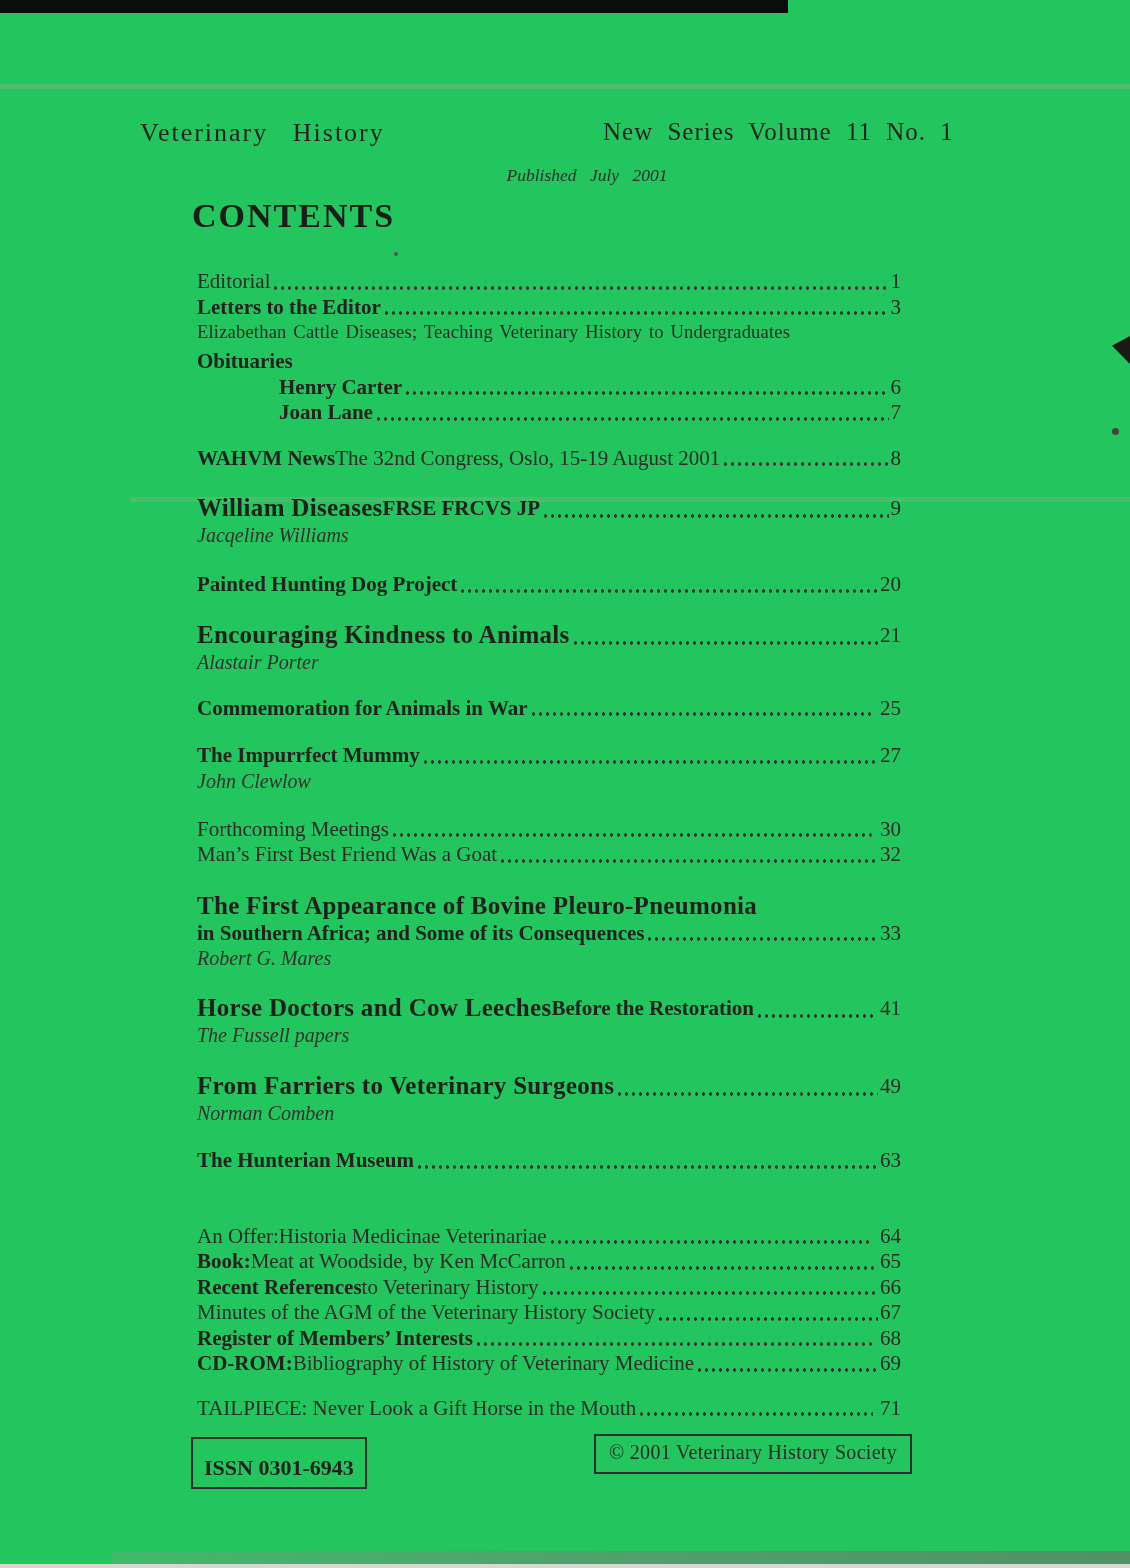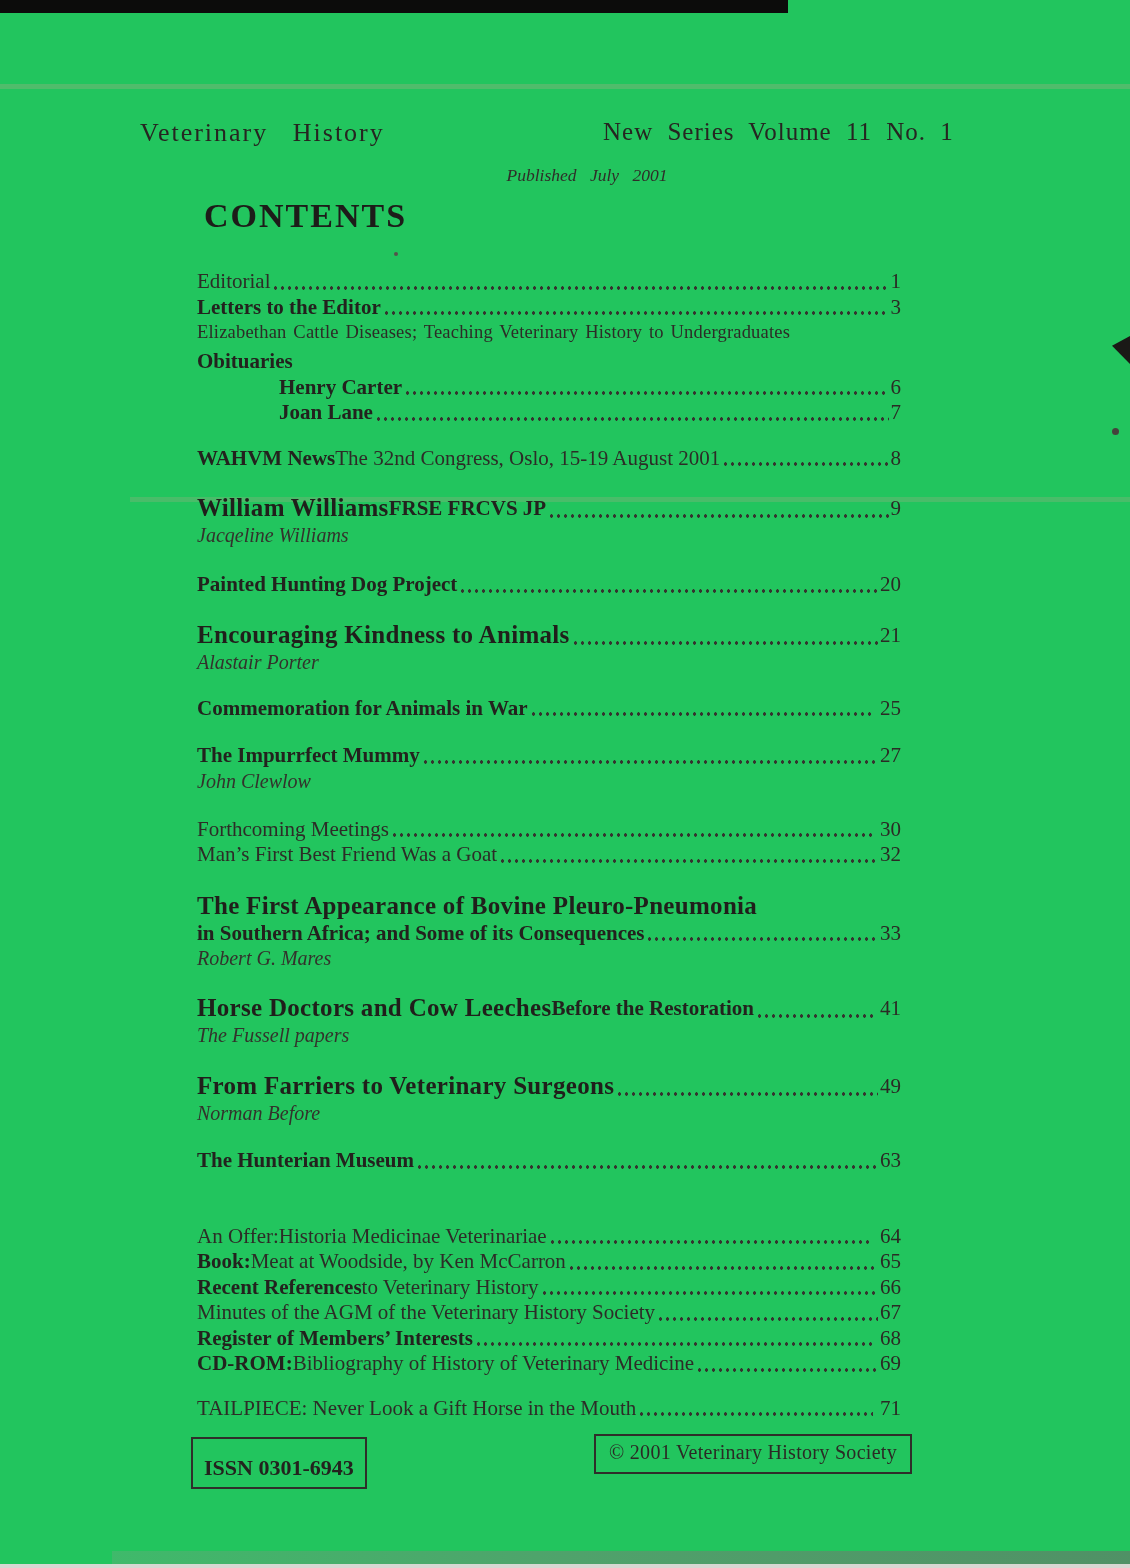--- a/index.html
+++ b/index.html
@@ -22,21 +22,21 @@
     clip-path:polygon(100% 0,100% 100%,0 35%);}
   .scan-mark-2{position:absolute;left:1112px;top:428px;width:7px;height:7px;border-radius:50%;background:#45433c;}
   .scan-speck{position:absolute;left:394px;top:252px;width:4px;height:4px;border-radius:50%;background:#55534b;}
 
   
   .masthead{position:absolute;left:0;top:118px;width:1130px;}
   .m-left{position:absolute;left:140px;top:0;font-size:26px;letter-spacing:2px;word-spacing:16px;color:#262521;}
   .m-right{position:absolute;left:603px;top:0;font-size:25px;letter-spacing:1px;word-spacing:7px;color:#262521;}
   .published{position:absolute;left:0;top:165px;width:1130px;text-align:center;transform:translateX(22px);
     font-style:italic;font-size:17.5px;word-spacing:9px;color:#2f2e29;}
-  .contents-title{position:absolute;left:192px;top:197px;font-size:34px;font-weight:700;letter-spacing:2px;color:#1d1c19;margin-left:12px;}
+  .contents-title{position:absolute;left:192px;top:197px;font-size:34px;font-weight:700;letter-spacing:2px;color:#1d1c19;}
 
   
   .toc{position:absolute;left:197px;top:269px;width:704px;}
   .row{display:flex;align-items:flex-end;font-size:21px;line-height:25.5px;}
   .row.lg{line-height:30px;}
   .row.note{font-size:18.5px;line-height:25px;letter-spacing:.2px;word-spacing:2px;}
   .row.author{font-size:20px;line-height:25px;font-style:italic;color:#33322c;}
   .row.indent{padding-left:82px;}
   .g18{margin-top:4px}.g19{margin-top:19px}.g20{margin-top:20px}.g21{margin-top:21px}
   .g22{margin-top:22px}.g23{margin-top:23px}.g24{margin-top:24px}.g25{margin-top:22px}.g50{margin-top:50px}
@@ -103,21 +103,21 @@
         <span class="dots"></span>
         <span class="pg">7</span>
       </div>
       <div class="row g20">
         <span class="s-b">WAHVM News</span>
         <span class="s-r"> The 32nd Congress, Oslo, 15-19 August 2001</span>
         <span class="dots"></span>
         <span class="pg">8</span>
       </div>
       <div class="row lg g22">
-        <span class="s-lb">William Williams</span>
+        <span class="s-lb">William Diseases</span>
         <span class="s-b"> FRSE FRCVS JP</span>
         <span class="dots"></span>
         <span class="pg">9</span>
       </div>
       <div class="row author">
         <span class="s-i">Jacqeline Williams</span>
       </div>
       <div class="row g24">
         <span class="s-b">Painted Hunting Dog Project</span>
         <span class="dots"></span>
@@ -173,21 +173,21 @@
       </div>
       <div class="row author">
         <span class="s-i">The Fussell papers</span>
       </div>
       <div class="row lg g23">
         <span class="s-lb">From Farriers to Veterinary Surgeons</span>
         <span class="dots"></span>
         <span class="pg">49</span>
       </div>
       <div class="row author">
-        <span class="s-i">Norman Before</span>
+        <span class="s-i">Norman Comben</span>
       </div>
       <div class="row g22">
         <span class="s-b">The Hunterian Museum</span>
         <span class="dots"></span>
         <span class="pg">63</span>
       </div>
       <div class="row g50">
         <span class="s-r">An Offer:</span>
         <span class="s-i">Historia Medicinae Veterinariae</span>
         <span class="dots"></span>

